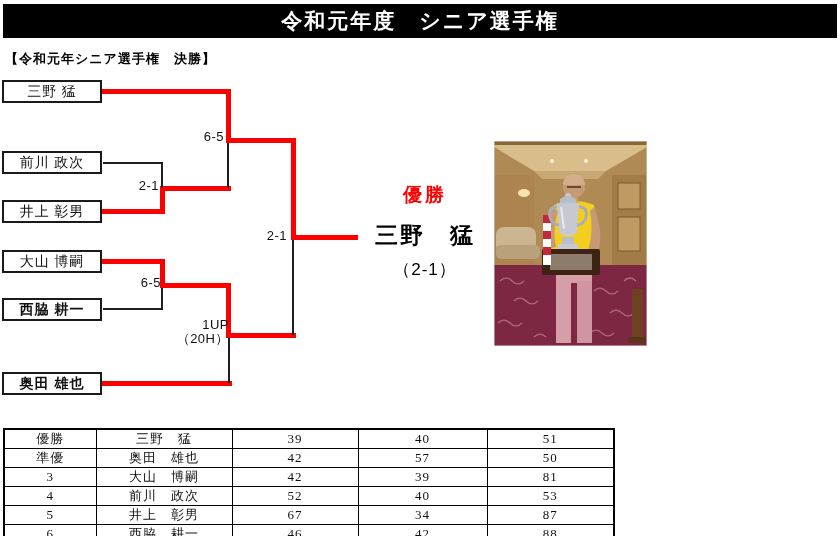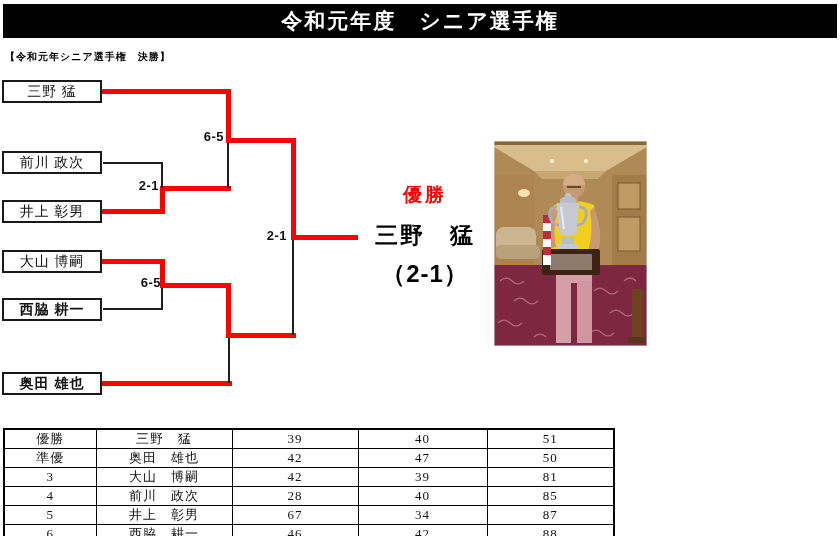--- a/index.html
+++ b/index.html
@@ -6,41 +6,41 @@
   .page{
     position:relative;width:840px;height:536px;background:#ffffff;overflow:hidden;
     font-family:"Liberation Sans",sans-serif;color:#111;padding-left:16px;
   }
   .title-bar{
     position:absolute;left:3px;top:4px;width:834px;height:34px;background:#000000;
     display:flex;align-items:center;justify-content:center;
   }
   .title-bar span{color:#ffffff;font-size:21px;font-weight:bold;letter-spacing:2px;}
   .section-heading{
-    position:absolute;left:5px;font-size:10px;font-weight:bold;color:#000;letter-spacing:1px;white-space:nowrap;
+    position:absolute;left:5px;font-size:13px;font-weight:bold;color:#000;letter-spacing:1px;white-space:nowrap;
   }
   .pbox{
     position:absolute;left:2px;width:100px;height:23px;border:2px solid #1a1a1a;background:#fff;
     display:flex;align-items:center;justify-content:center;font-size:14px;letter-spacing:1px;box-sizing:border-box;
   }
   .pbox.serif{font-family:"Liberation Serif","DejaVu Serif",serif;}
   .pbox.gothic{font-family:"Liberation Sans",sans-serif;font-weight:600;}
   .ln{position:absolute;}
   .rl{background:#ff0000;}
   .bl{background:#1f1f1f;}
   .mlabel{
-    position:absolute;font-size:13px;font-weight:bold;color:#111;text-align:right;letter-spacing:0.5px;
+    position:absolute;font-size:13px;font-weight:normal;color:#111;text-align:right;letter-spacing:0.5px;
     line-height:13.5px;white-space:nowrap;
   }
   .win-label{position:absolute;left:360px;top:182px;width:130px;text-align:center;
     color:#ff0000;font-size:19px;font-weight:bold;letter-spacing:3px;}
   .win-name{position:absolute;left:340px;top:220px;width:170px;text-align:center;
     color:#000;font-size:23px;font-weight:bold;letter-spacing:2px;}
   .win-score{position:absolute;left:360px;top:258px;width:130px;text-align:center;
-    color:#000;font-size:24px;font-weight:bold;letter-spacing:1px;}
+    color:#000;font-size:17px;font-weight:normal;letter-spacing:1px;}
   .photo{position:absolute;left:494px;top:141px;width:153px;height:205px;}
   .prelim-table{
     position:absolute;left:3px;top:428px;width:610px;height:106px;border-collapse:collapse;table-layout:fixed;
     font-family:"Liberation Serif","DejaVu Serif",serif;font-size:13px;
   }
   .prelim-table td{
     border:1px solid #000;text-align:center;vertical-align:middle;padding:0;letter-spacing:1px;
   }
   .prelim-table{border:2px solid #000;}
 </style>
@@ -93,20 +93,24 @@
   <div class="ln bl" style="left:161px;top:162px;width:2px;height:26px;"></div>
   <div class="ln bl" style="left:227px;top:143px;width:2px;height:45px;"></div>
   <div class="ln bl" style="left:103px;top:308px;width:60px;height:2px;"></div>
   <div class="ln bl" style="left:161px;top:288px;width:2px;height:22px;"></div>
   <div class="ln bl" style="left:228px;top:338px;width:2px;height:45px;"></div>
   <div class="ln bl" style="left:292px;top:240px;width:2px;height:95px;"></div>
 
   <div class="mlabel" style="left:164px;top:130px;width:60px;">6-5</div>
   <div class="mlabel" style="left:99px;top:179px;width:60px;">2-1</div>
   <div class="mlabel" style="left:101px;top:276px;width:60px;">6-5</div>
+  <div class="mlabel" style="left:139px;top:318px;width:90px;">
+    <span>1UP</span><br>
+    <span>（20H）</span>
+  </div>
   <div class="mlabel" style="left:227px;top:229px;width:60px;text-align:right;">2-1</div>
 
   <div class="win-label">優勝</div>
   <div class="win-name">三野　猛</div>
   <div class="win-score">（2-1）</div>
 
   <svg class="photo" viewBox="0 0 153 205" xmlns="http://www.w3.org/2000/svg">
 
     <rect x="0" y="0" width="153" height="130" fill="#b08a55"></rect>
 
@@ -194,36 +198,36 @@
         <td>優勝</td>
         <td>三野　猛</td>
         <td>39</td>
         <td>40</td>
         <td>51</td>
       </tr>
       <tr>
         <td>準優</td>
         <td>奥田　雄也</td>
         <td>42</td>
-        <td>47</td>
+        <td>57</td>
         <td>50</td>
       </tr>
       <tr>
         <td>3</td>
         <td>大山　博嗣</td>
         <td>42</td>
         <td>39</td>
         <td>81</td>
       </tr>
       <tr>
         <td>4</td>
         <td>前川　政次</td>
-        <td>28</td>
+        <td>52</td>
         <td>40</td>
-        <td>85</td>
+        <td>53</td>
       </tr>
       <tr>
         <td>5</td>
         <td>井上　彰男</td>
         <td>67</td>
         <td>34</td>
         <td>87</td>
       </tr>
       <tr>
         <td>6</td>

